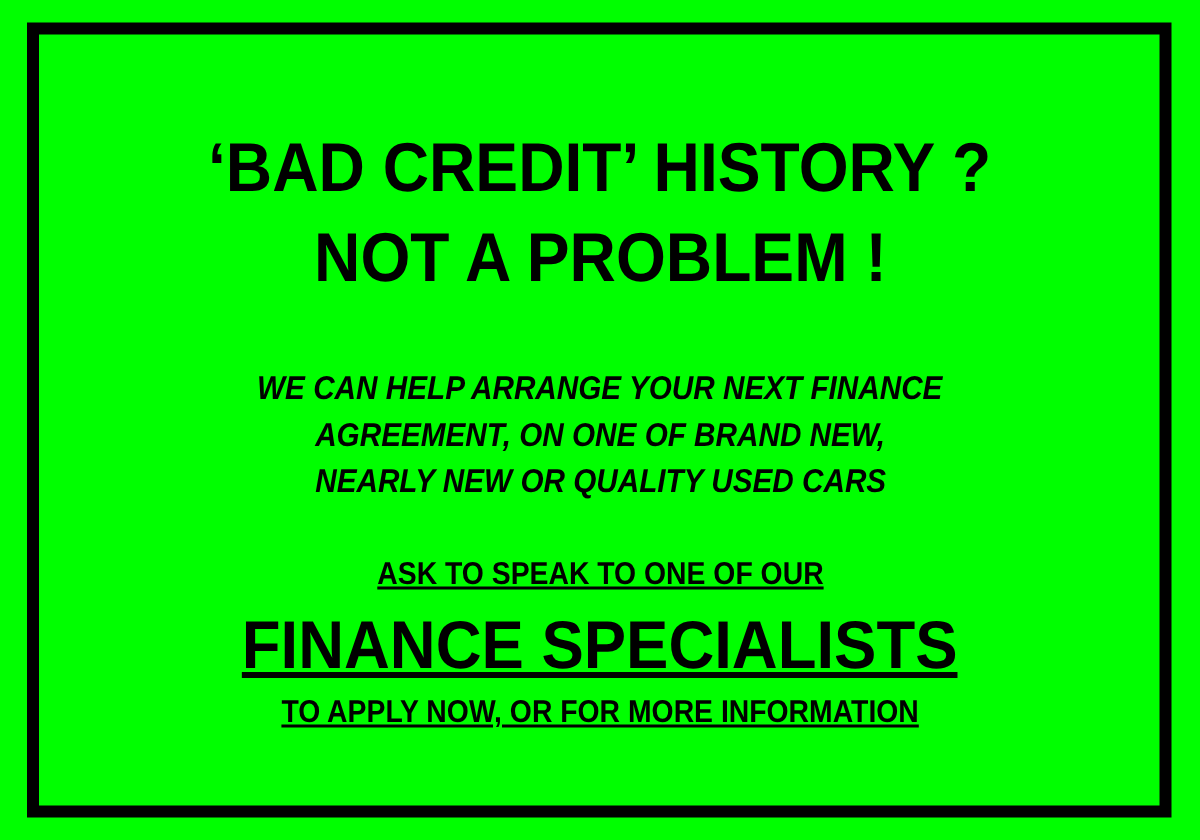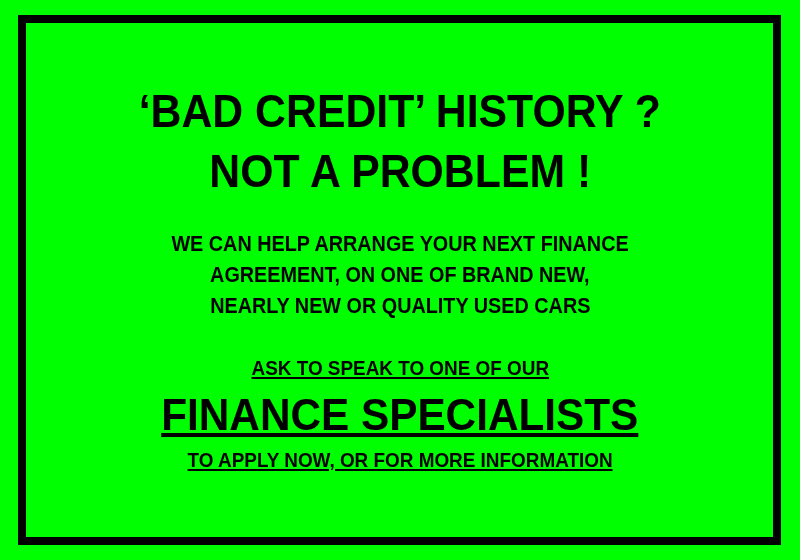--- a/index.html
+++ b/index.html
@@ -69,24 +69,25 @@
     transform: scaleX(0.93);
     margin-bottom: 14px;
   }
   .headline-2 {
     font-size: 46px;
     transform: scaleX(0.93);
   }
 
   
   .body-block {
-    margin-top: 39px;
+    margin-top: 54px;
     display: flex;
     flex-direction: column;
     align-items: center;
+    font-style: italic;
   }
   .body-line {
     font-size: 22px;
     transform: scaleX(0.90);
     margin-bottom: 9px;
   }
   .body-line:last-child {
     margin-bottom: 0;
   }
 

